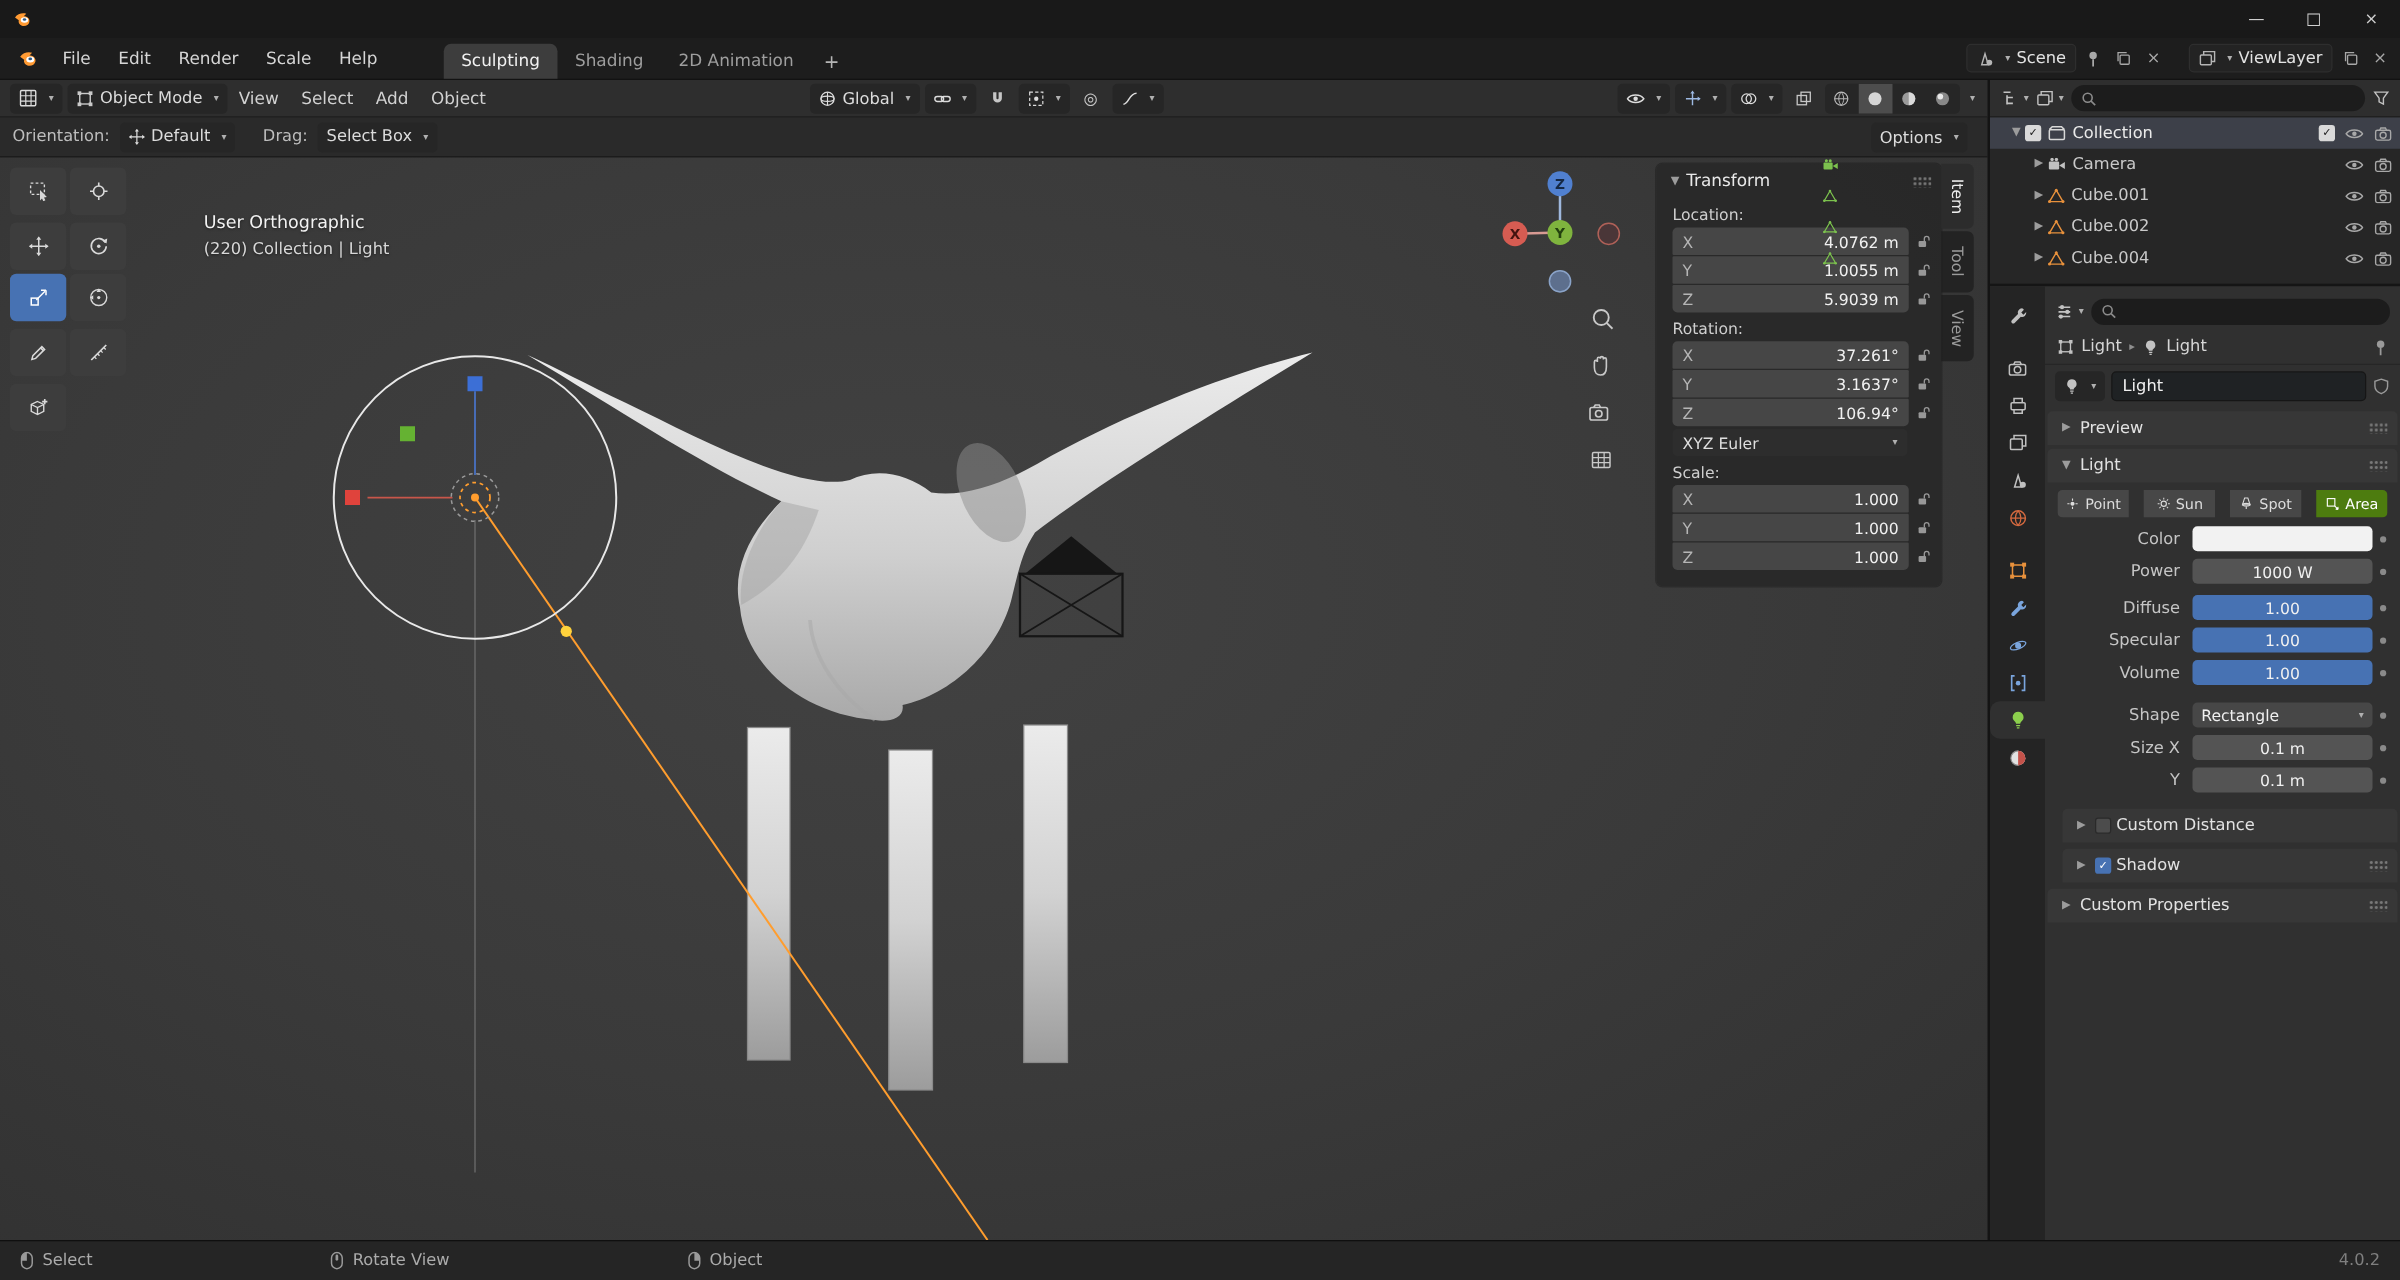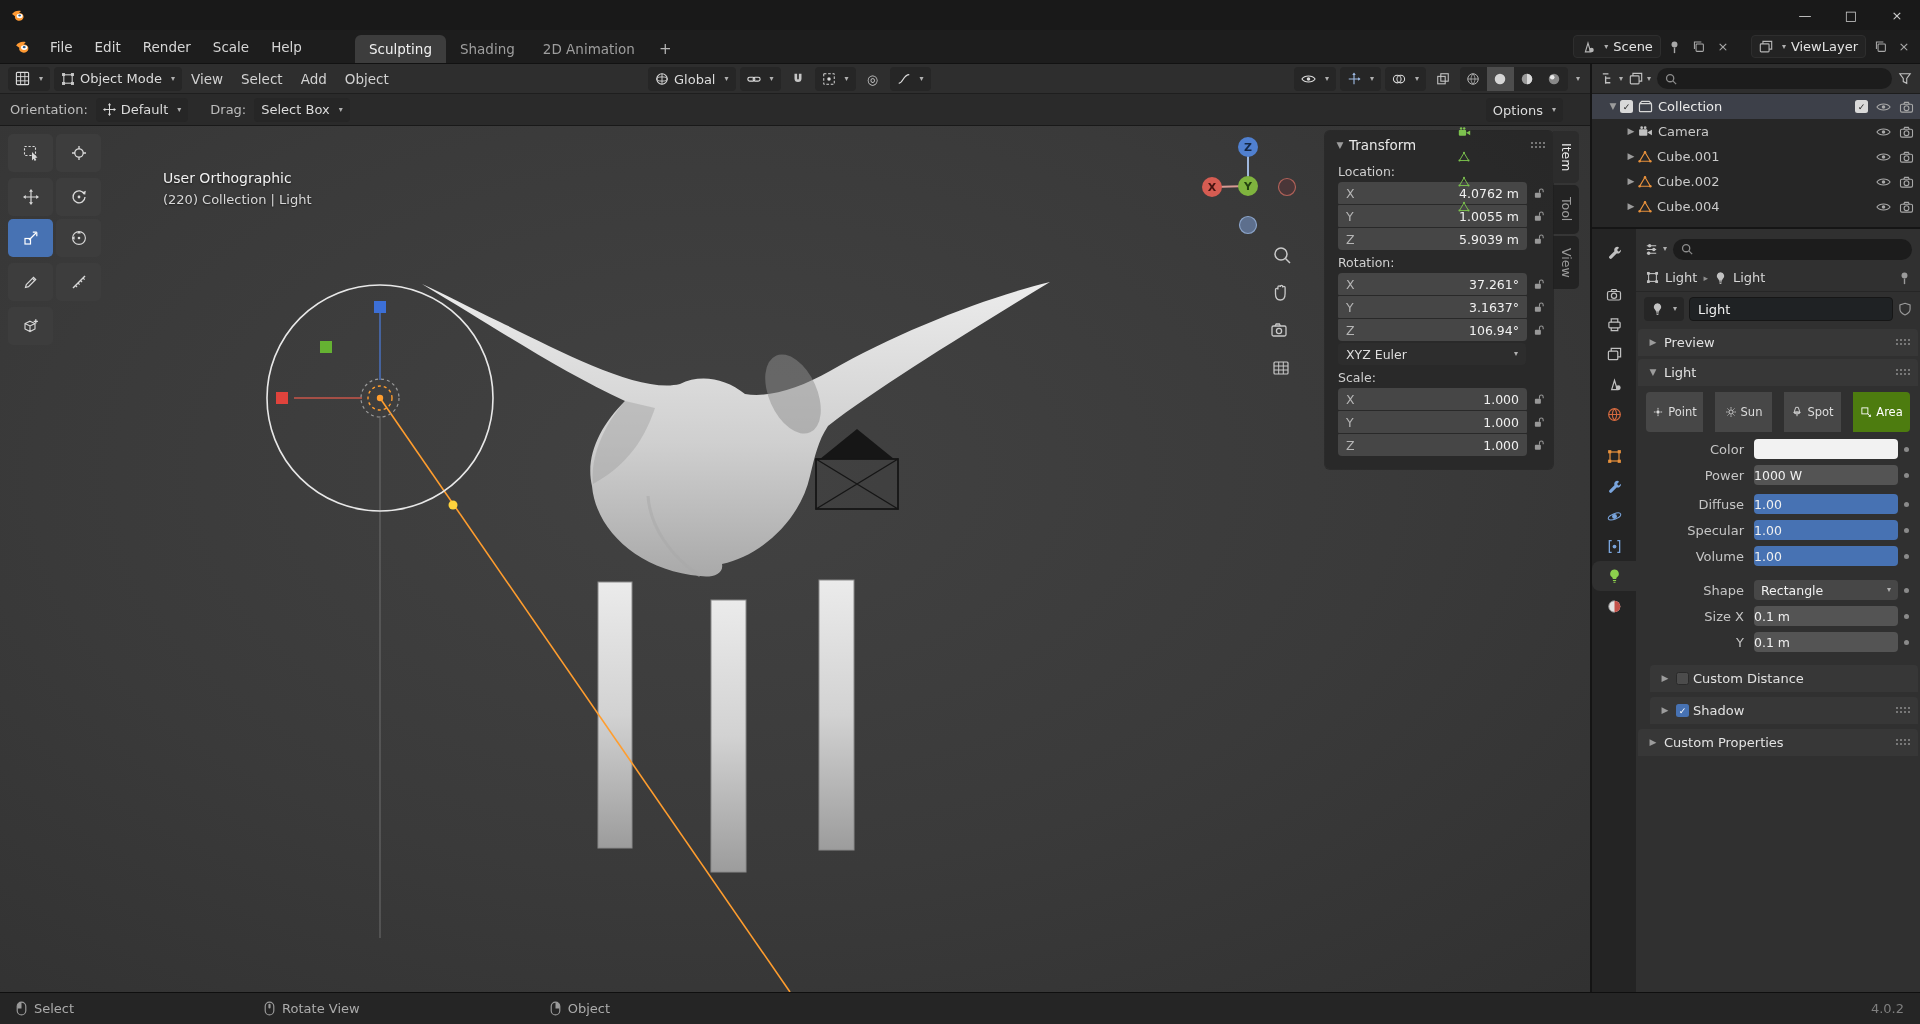--- a/index.html
+++ b/index.html
@@ -40,21 +40,21 @@
 .hdr-mid{position:absolute;left:648px;top:3px;display:flex;align-items:center;gap:4px}
 .hdr-right{position:absolute;right:10px;top:3px;display:flex;align-items:center;gap:4px}
 .tgl{width:26px;height:24px;display:flex;align-items:center;justify-content:center;border-radius:4px;color:#c6c6c6}
 .shade-group{display:flex;background:#262626;border-radius:4px;overflow:hidden}
 .shade-btn{width:27px;height:24px;display:flex;align-items:center;justify-content:center}
 .shade-btn.active{background:#4d4d4d}
 
 
 .vp-tools{left:0;top:94px;width:1590px;height:32px;background:#2a2a2a;border-bottom:1px solid #191919;display:flex;align-items:center;padding:0 10px;gap:8px}
 .ts-label{color:#bdbdbd;font-size:13px}
-.opt-right{position:absolute;right:27px;top:4px}
+.opt-right{position:absolute;right:16px;top:4px}
 
 
 .viewport{left:0;top:126px;width:1590px;height:866px;background:radial-gradient(ellipse at 45% 40%,#424242 0%,#3a3a3a 55%,#313131 100%)}
 .vp-label1{position:absolute;left:163px;top:44px;color:#f2f2f2;font-size:14px;text-shadow:0 1px 2px rgba(0,0,0,.5)}
 .vp-label2{position:absolute;left:163px;top:66px;color:#d8d8d8;font-size:13px;text-shadow:0 1px 2px rgba(0,0,0,.5)}
 
 
 .toolbar{position:absolute;left:8px;top:8px;display:flex;flex-direction:column;gap:6px}
 .tool-pair{display:flex;gap:3px}
 .tool-grid{display:flex;flex-direction:column;gap:3px}
@@ -97,27 +97,27 @@
 .pgap{height:12px}
 .prop-content{margin-left:44px;width:284px;padding-top:5px}
 .p-hrow{height:30px;display:flex;align-items:center;padding:0 8px;gap:6px}
 .p-bread{height:28px;display:flex;align-items:center;padding:0 10px;gap:6px;font-size:13px;color:#d6d6d6;border-bottom:1px solid #262626}
 .bc-sep{font-size:9px;color:#8f8f8f}
 .p-name-row{height:34px;display:flex;align-items:center;padding:0 8px;gap:5px}
 .name-field{flex:1;height:24px;background:#1f2224;border:1px solid #161616;border-radius:4px;display:flex;align-items:center;padding:0 8px;color:#f0f0f0}
 .panel-band{height:27px;background:#373737;border-radius:4px 4px 0 0;display:flex;align-items:center;padding:0 8px;gap:4px;margin:3px 2px 0;color:#e2e2e2;font-size:13px}
 .panel-band .gripdots{margin-left:auto}
 .sub-band{margin-left:14px}
-.type-row{display:flex;margin:6px 10px 4px;height:40px;border-radius:4px;overflow:hidden;gap:12px}
+.type-row{display:flex;margin:6px 10px 4px;height:22px;border-radius:4px;overflow:hidden;gap:12px}
 .type-btn{flex:1;background:#474747;display:flex;align-items:center;justify-content:center;gap:4px;font-size:11.5px;color:#dcdcdc}
 .type-btn.active{background:#4d7c0f;color:#fff}
 .p-row{display:flex;align-items:center;height:26px;padding:0 6px 0 0}
 .p-label{flex:0 0 118px;text-align:right;padding-right:10px;color:#c5c5c5;font-size:13px}
 .p-ctl{flex:1;display:flex;align-items:center}
-.p-field,.p-slider,.p-dd,.p-color{flex:1;height:20px;border-radius:4px;display:flex;align-items:center;justify-content:flex-start;font-size:12.5px;color:#f0f0f0}
+.p-field,.p-slider,.p-dd,.p-color{flex:1;height:20px;border-radius:4px;display:flex;align-items:center;justify-content:center;font-size:12.5px;color:#f0f0f0}
 .p-field{background:#545454}
 .p-slider{background:#4772b3}
 .p-dd{background:#474747;justify-content:flex-start;padding:0 7px}
 .p-dd .chev{margin-left:auto}
 .p-color{background:#f2f2f2}
 .p-dot{flex:0 0 16px;display:flex;justify-content:center}
 .p-dot i{width:5px;height:5px;border-radius:50%;background:#8a8a8a}
 .cb{width:13px;height:13px;border-radius:2.5px;display:flex;align-items:center;justify-content:center;flex:0 0 13px;font-size:9px}
 .cb.on{background:#4772b3;color:#fff}
 .cb.off{background:#4c4c4c;border:1px solid #2a2a2a}

